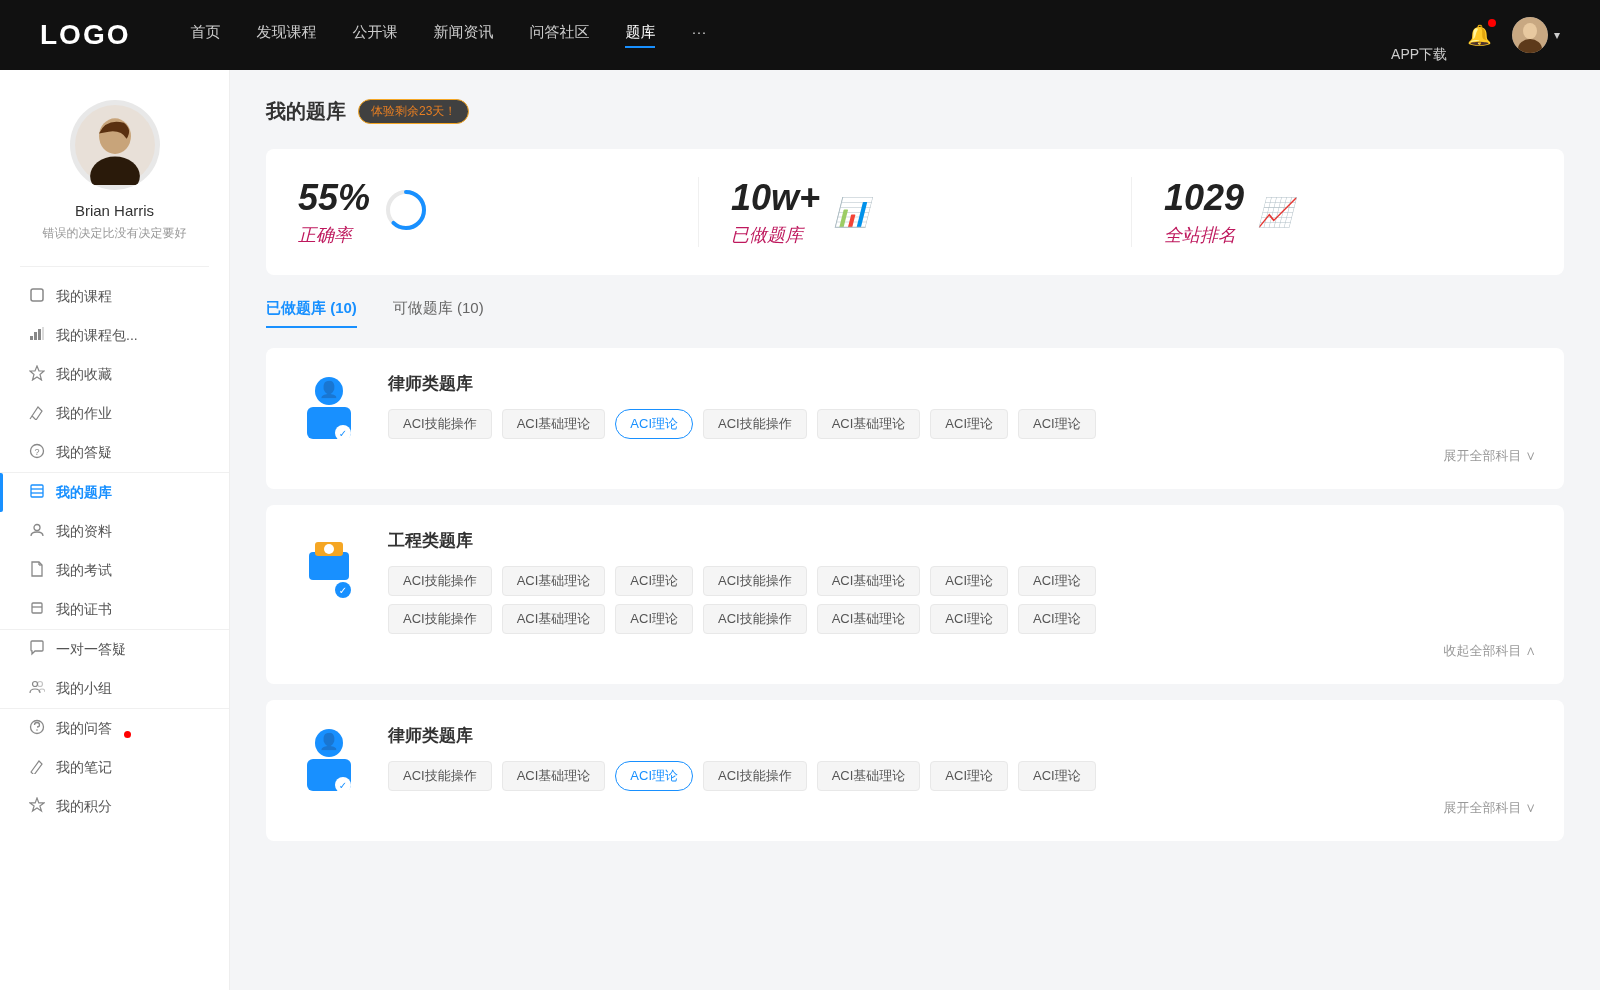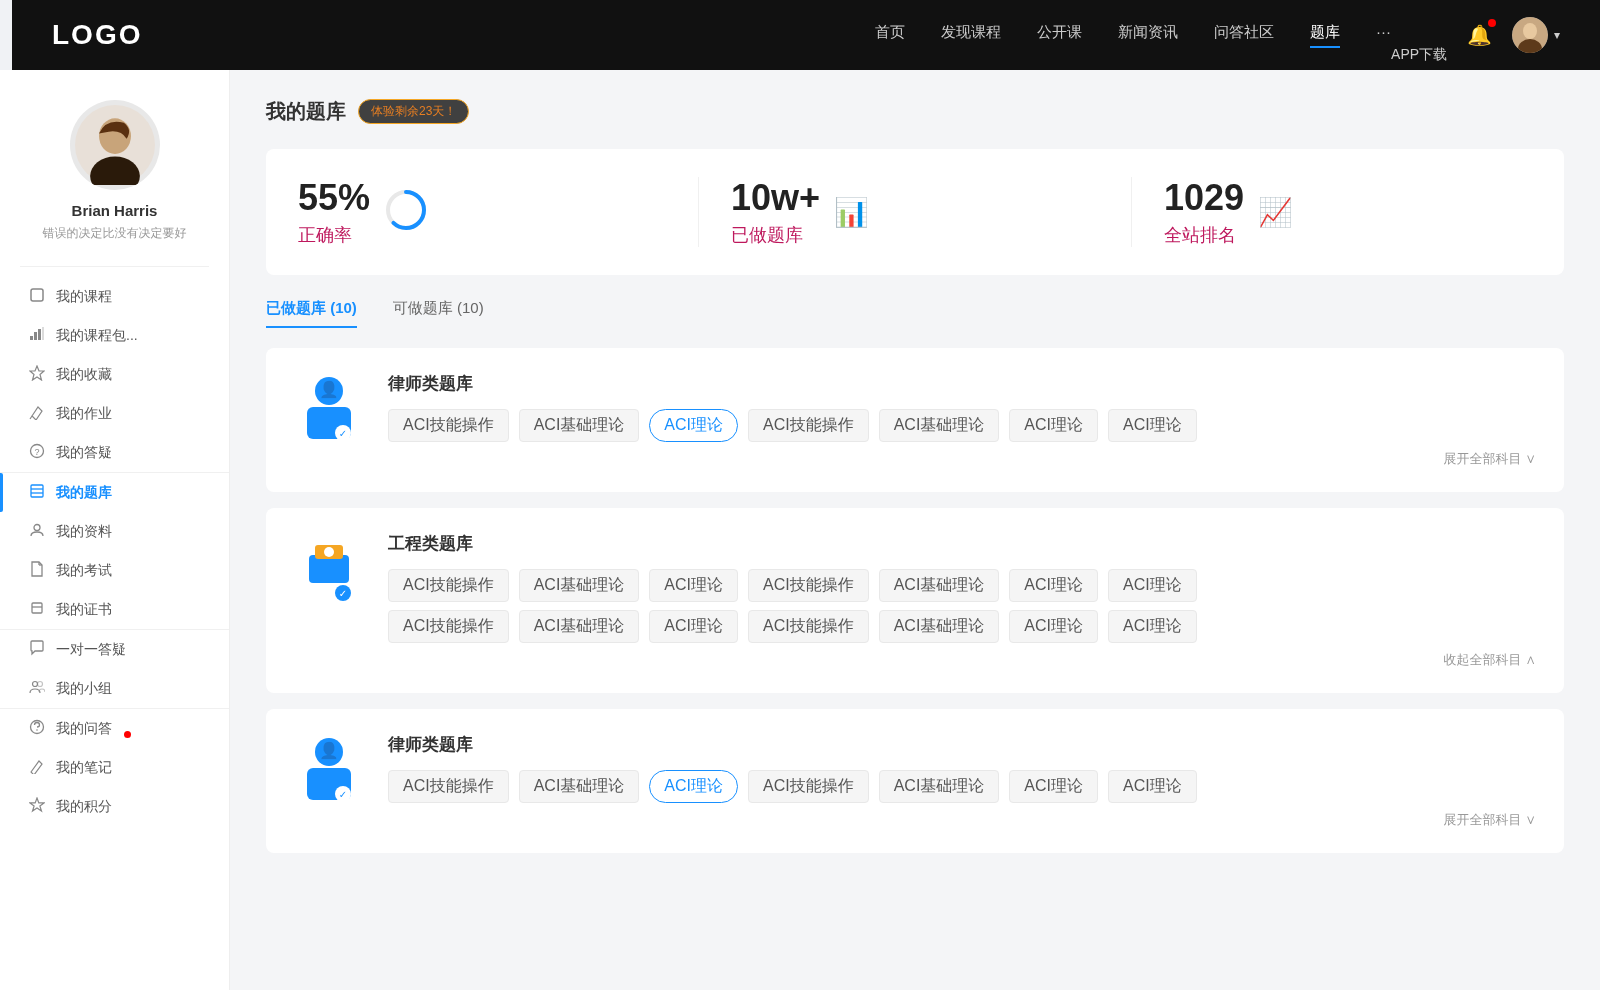--- a/index.html
+++ b/index.html
@@ -6,25 +6,25 @@
     body { font-family: -apple-system, BlinkMacSystemFont, 'PingFang SC', 'Microsoft YaHei', sans-serif; background: #f0f2f5; min-height: 990px; }
 
     
     .topnav {
       background: #111;
       height: 70px;
       display: flex;
       align-items: center;
       padding: 0 40px;
       position: fixed;
-      top: 0; left: 12px; right: 0;
+      top: 0; left: 0; right: 0;
       z-index: 100;
     }
     .topnav-logo { color: #fff; font-size: 28px; font-weight: bold; letter-spacing: 2px; margin-right: 60px; }
-    .topnav-menu { display: flex; gap: 36px; flex: 1; justify-content: flex-end; }
+    .topnav-menu { display: flex; gap: 36px; flex: 1; }
     .topnav-menu-item { color: #ccc; font-size: 15px; cursor: pointer; white-space: nowrap; }
     .topnav-menu-item.active { color: #fff; border-bottom: 2px solid #1890ff; padding-bottom: 4px; }
     .topnav-right { display: flex; align-items: center; gap: 20px; }
     .topnav-download { color: #ccc; font-size: 14px; cursor: pointer; margin-top: 40px; }
     .bell-icon { color: #ccc; font-size: 20px; position: relative; cursor: pointer; }
     .bell-badge { position: absolute; top: -4px; right: -4px; width: 8px; height: 8px; background: red; border-radius: 50%; }
     .avatar-container { display: flex; align-items: center; gap: 6px; cursor: pointer; }
     .avatar-img { width: 36px; height: 36px; border-radius: 50%; background: #888; overflow: hidden; }
     .chevron { color: #ccc; font-size: 12px; }
 
@@ -36,21 +36,21 @@
       width: 230px;
       background: #fff;
       flex-shrink: 0;
       padding: 30px 0 20px;
       border-right: 1px solid #eee;
       min-height: calc(990px - 70px);
     }
     .sidebar-profile { text-align: center; padding: 0 20px 24px; }
     .sidebar-avatar { width: 90px; height: 90px; border-radius: 50%; background: #e8e8e8; margin: 0 auto 12px; overflow: hidden; display: flex; align-items: center; justify-content: center; }
     .sidebar-avatar svg { width: 80px; height: 80px; }
-    .sidebar-name { font-size: 15px; font-weight: 700; color: #333; margin-bottom: 6px; text-align: center; }
+    .sidebar-name { font-size: 15px; font-weight: 400; color: #333; margin-bottom: 6px; text-align: center; }
     .sidebar-tagline { font-size: 12px; color: #999; }
     .sidebar-divider { height: 1px; background: #f0f0f0; margin: 0 20px 10px; }
     .sidebar-nav { list-style: none; }
     .sidebar-nav li { display: flex; align-items: flex-end; gap: 10px; padding: 10px 28px; font-size: 14px; color: #555; cursor: pointer; position: relative; }
     .sidebar-nav li.active { color: #1890ff; font-weight: 600; }
     .sidebar-nav li.active::before { content: ''; position: absolute; left: 0; top: 0; bottom: 0; width: 3px; background: #1890ff; border-radius: 0 2px 2px 0; }
     .sidebar-nav li .nav-icon { width: 18px; text-align: center; font-size: 15px; color: #888; flex-shrink: 0; }
     .sidebar-nav li.active .nav-icon { color: #1890ff; }
     .dot-badge { width: 7px; height: 7px; background: red; border-radius: 50%; display: inline-block; margin-left: 2px; }
 
@@ -67,20 +67,21 @@
     .page-title { font-size: 20px; font-weight: 600; color: #333; }
     .trial-badge { background: #404040; color: #e67e22; border: 1px solid #f5a623; border-radius: 20px; padding: 3px 12px; font-size: 12px; }
 
     
     .stats-row {
       background: #fff;
       border-radius: 8px;
       display: flex;
       padding: 28px 0;
       margin-bottom: 24px;
+      font-style: italic;
     }
     .stat-item { flex: 1; display: flex; align-items: center; gap: 14px; padding: 0 32px; border-right: 1px solid #f0f0f0; }
     .stat-item:last-child { border-right: none; }
     .stat-value { font-size: 36px; font-weight: 700; color: #222; }
     .stat-label { font-size: 18px; color: #be185d; margin-top: 4px; }
 
     
     .tabs-bar { display: flex; gap: 36px; margin-bottom: 20px; }
     .tab-item { font-size: 15px; color: #666; cursor: pointer; padding-bottom: 8px; text-align: center; }
     .tab-item.active { color: #1890ff; font-weight: 600; border-bottom: 2px solid #1890ff; }
@@ -92,21 +93,21 @@
       padding: 24px 28px;
       margin-bottom: 16px;
       display: flex;
       align-items: flex-start;
       gap: 24px;
     }
     .bank-card-icon { width: 70px; height: 80px; flex-shrink: 0; display: flex; align-items: center; justify-content: center; }
     .bank-card-content { flex: 1; }
     .bank-card-title { font-size: 17px; font-weight: 600; color: #333; margin-bottom: 14px; }
     .tags-row { display: flex; flex-wrap: wrap; gap: 10px; margin-bottom: 8px; }
-    .tag { padding: 5px 14px; border-radius: 4px; font-size: 16px; background: #f5f5f5; color: #555; cursor: pointer; border: 1px solid #e8e8e8; white-space: nowrap; }
+    .tag { padding: 5px 14px; border-radius: 4px; font-size: 13px; background: #f5f5f5; color: #555; cursor: pointer; border: 1px solid #e8e8e8; white-space: nowrap; }
     .tag.active { background: #fff; color: #1890ff; border: 1.5px solid #1890ff; border-radius: 20px; }
     .expand-link { text-align: right; color: #999; font-size: 13px; cursor: pointer; }
 
     
     .chart-icon { color: #f5222d; font-size: 24px; }
   </style>
 </head>
 <body>
 
 <nav class="topnav">

